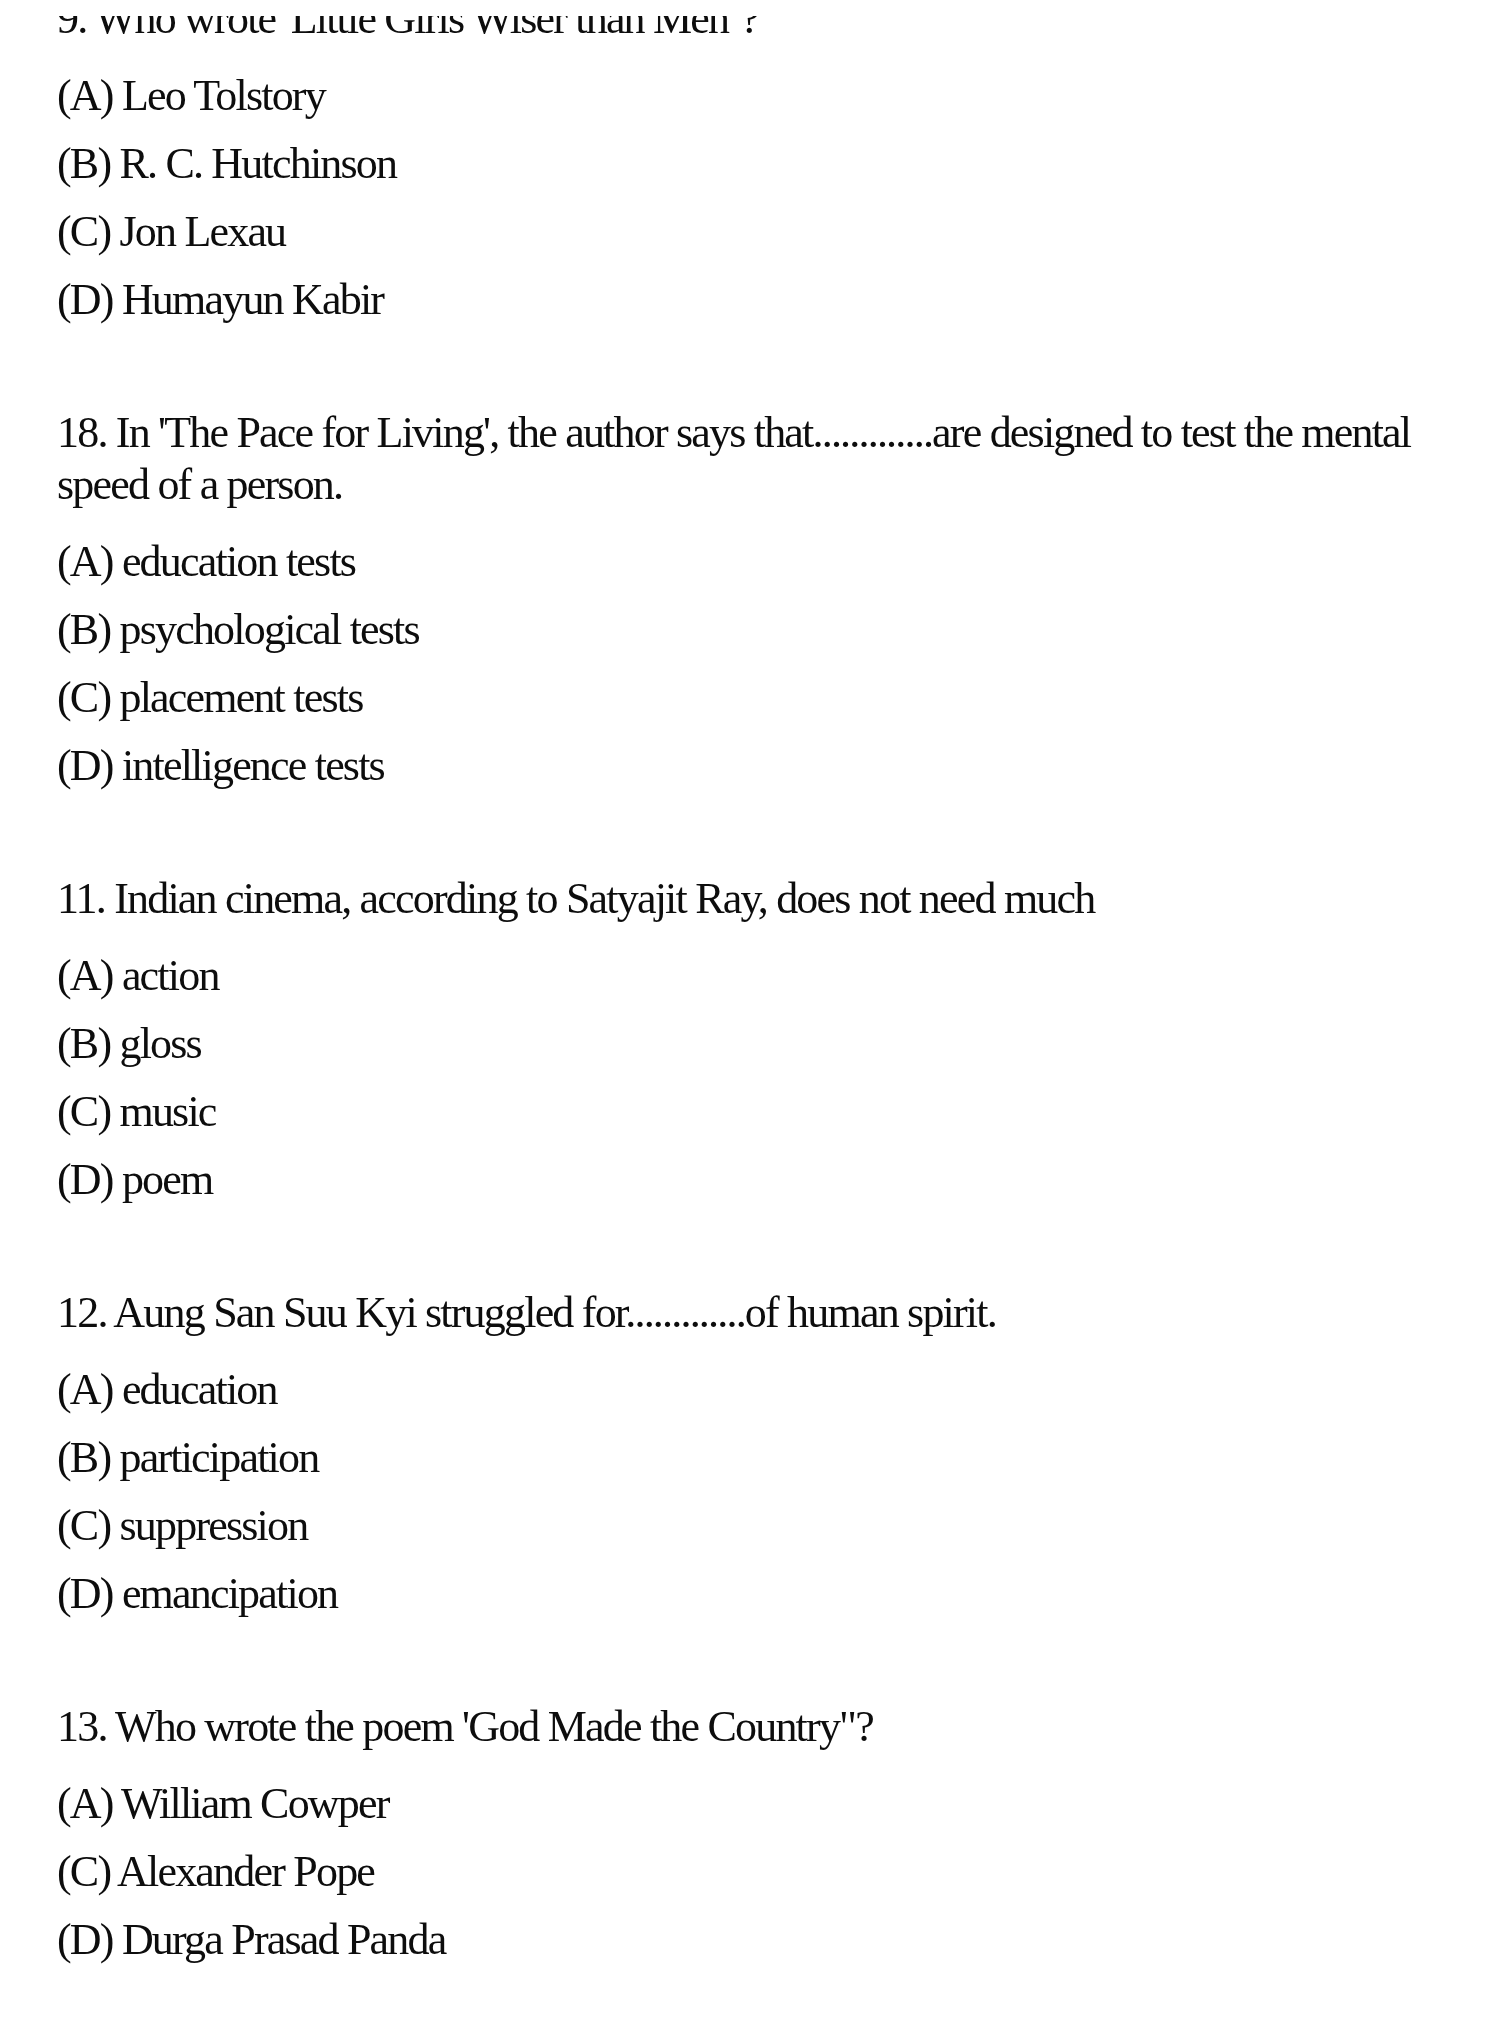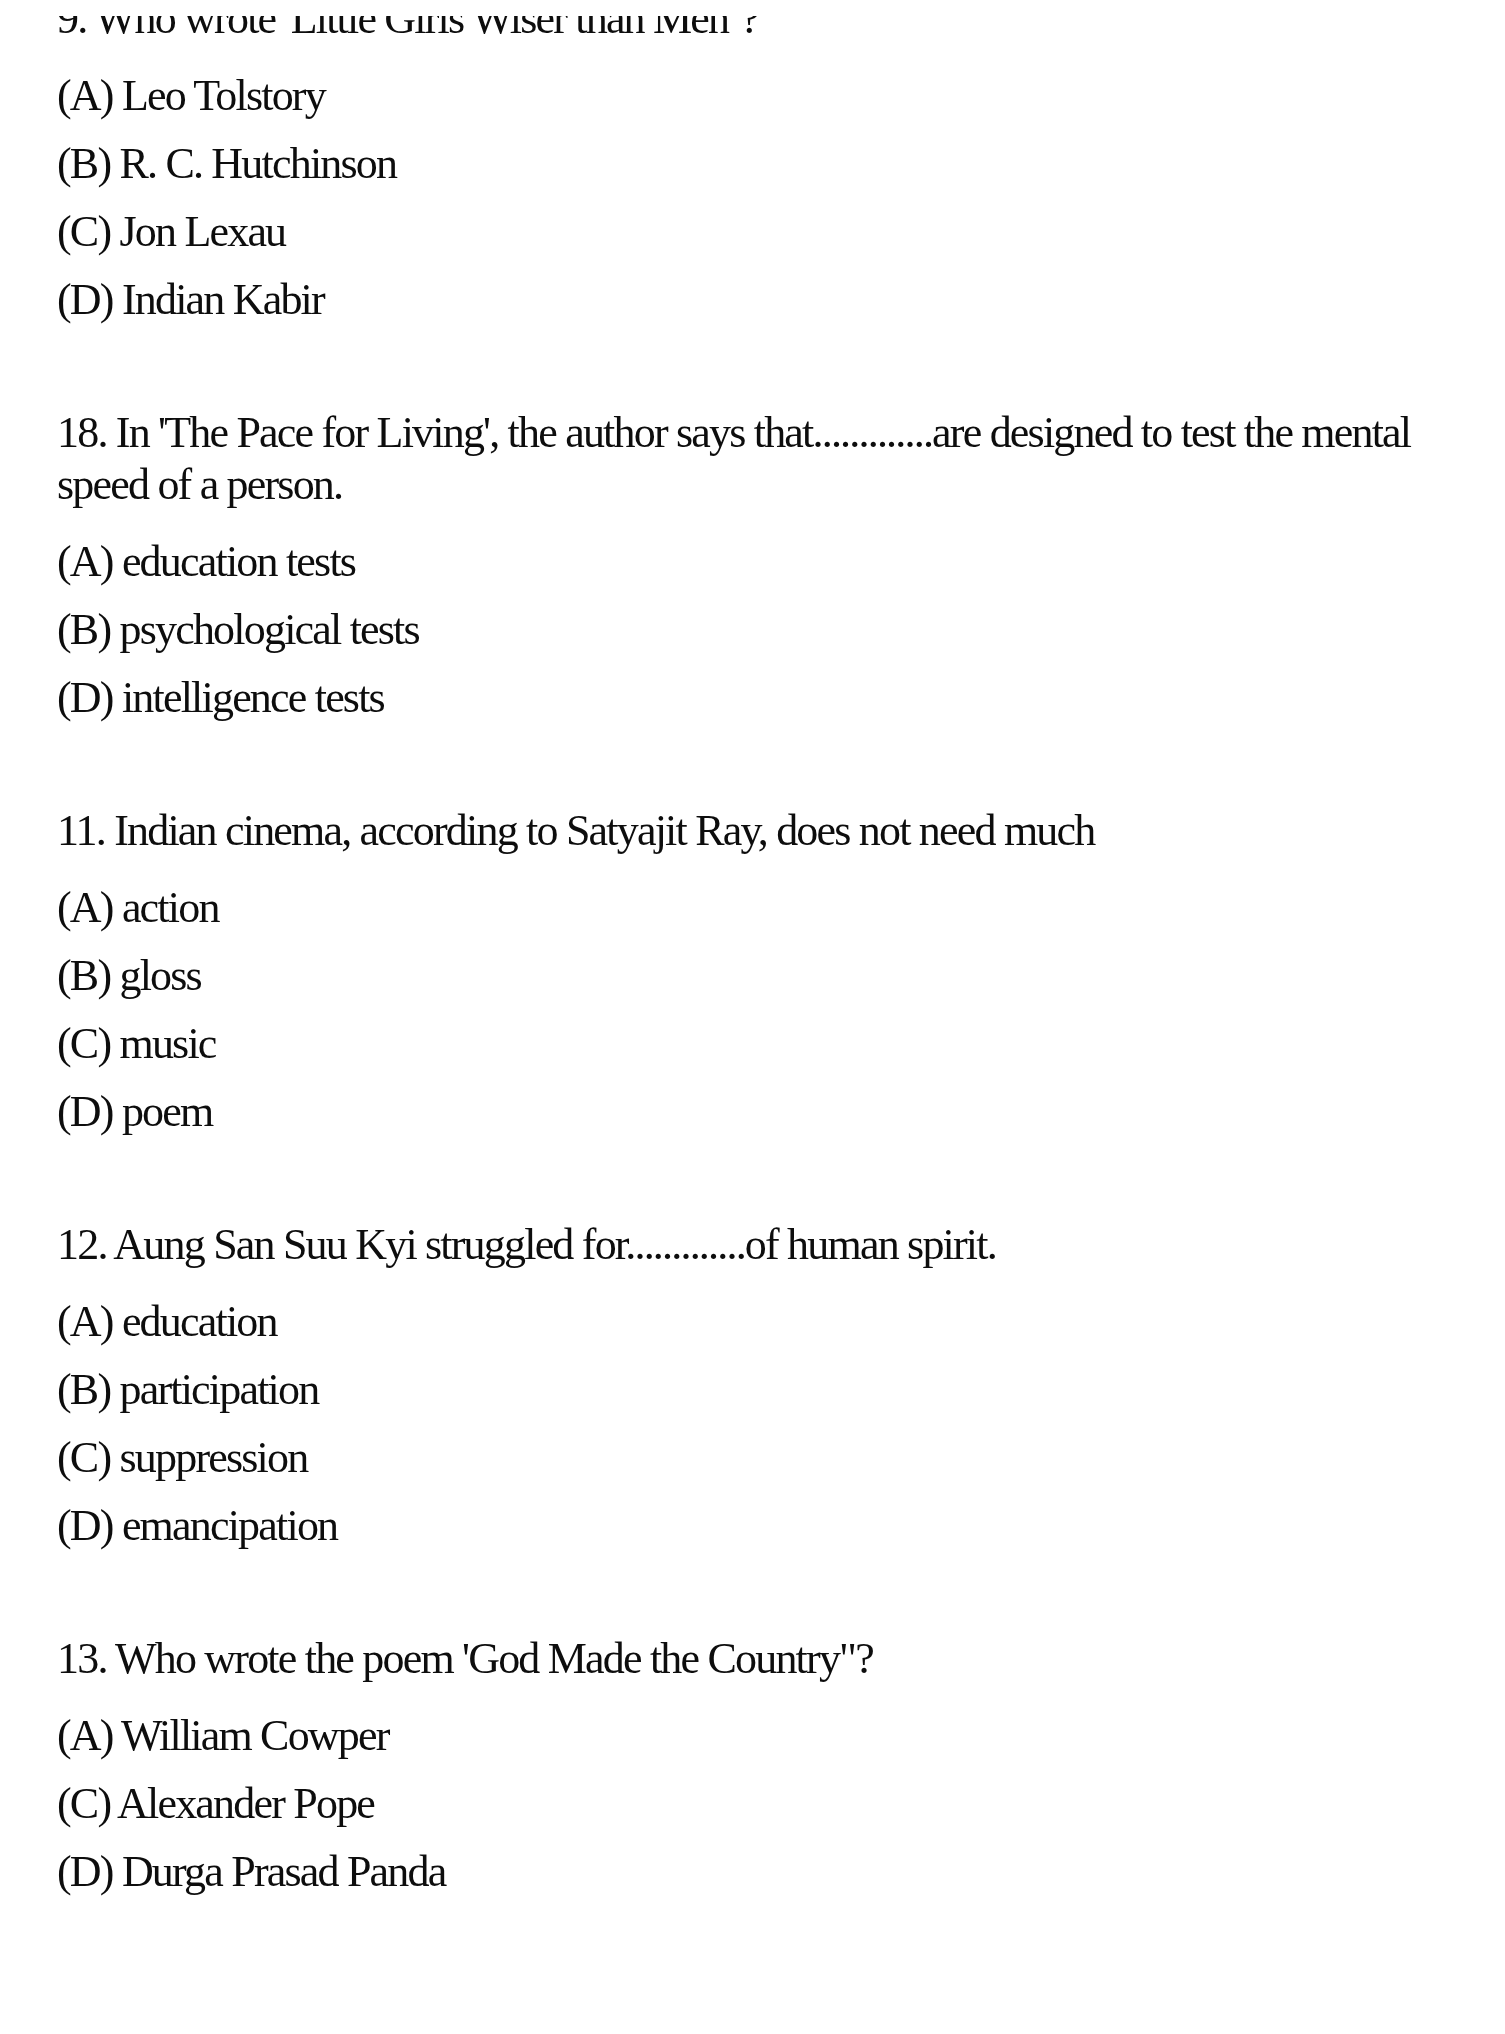--- a/index.html
+++ b/index.html
@@ -47,29 +47,30 @@
 
 <main id="page">
   <div id="questions">
       <div class="question-block">
         <div class="question-text">
           <div class="line">9. Who wrote 'Little Girls Wiser than Men''?</div>
         </div>
         <div class="line option-text">(A) Leo Tolstory</div>
         <div class="line option-text">(B) R. C. Hutchinson</div>
         <div class="line option-text">(C) Jon Lexau</div>
-        <div class="line option-text">(D) Indian Kabir</div>
+        <div class="line option-text">(D) Humayun Kabir</div>
       </div>
       <div class="question-block">
         <div class="question-text">
           <div class="line">18. In 'The Pace for Living', the author says that.............are designed to test the mental</div>
           <div class="line">speed of a person.</div>
         </div>
         <div class="line option-text">(A) education tests</div>
         <div class="line option-text">(B) psychological tests</div>
+        <div class="line option-text">(C) placement tests</div>
         <div class="line option-text">(D) intelligence tests</div>
       </div>
       <div class="question-block">
         <div class="question-text">
           <div class="line">11. Indian cinema, according to Satyajit Ray, does not need much</div>
         </div>
         <div class="line option-text">(A) action</div>
         <div class="line option-text">(B) gloss</div>
         <div class="line option-text">(C) music</div>
         <div class="line option-text">(D) poem</div>

